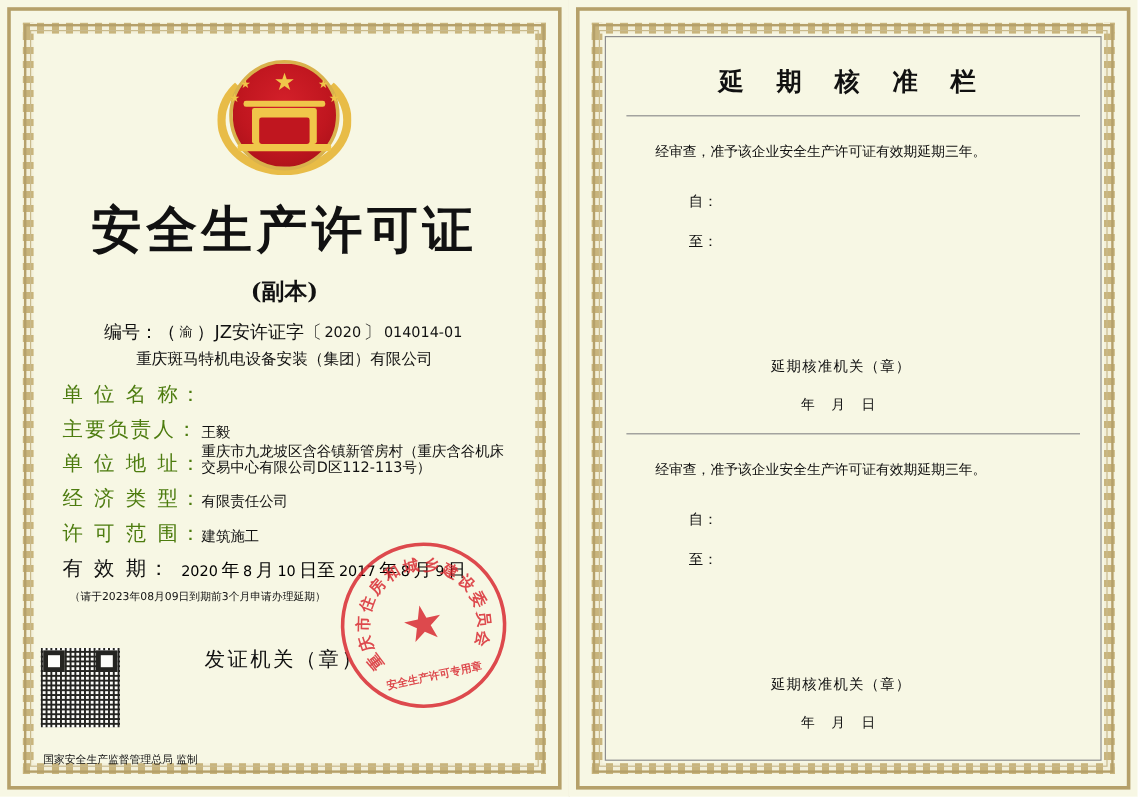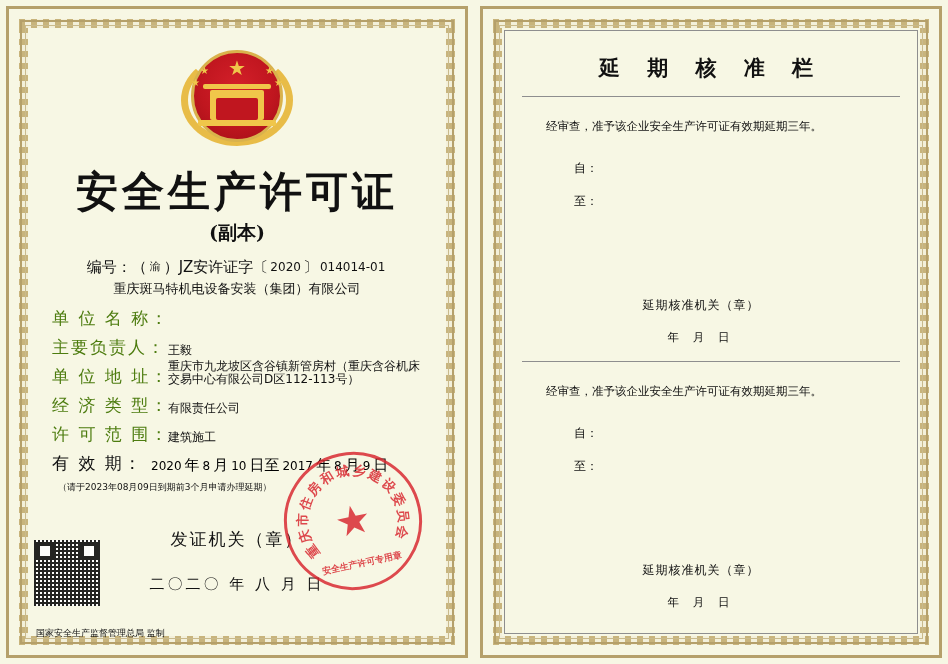--- a/index.html
+++ b/index.html
@@ -164,20 +164,21 @@
     letter-spacing: 4px;
     color: #111;
     margin-top: 6px;
   }
   .cert-sub {
     text-align: center;
     font-family: "DejaVu Serif", "Liberation Serif", serif;
     font-weight: bold;
     font-size: 19px;
     color: #111;
+    margin-top: 10px;
   }
 
   .code-row {
     display: flex;
     align-items: flex-end;
     justify-content: center;
     font-size: 15px;
     color: #111;
     margin-top: 12px;
     font-family: "DejaVu Sans", sans-serif;
@@ -505,21 +506,20 @@
         <span class="cn">年</span>
         <span class="dt">8</span>
         <span class="cn">月</span>
         <span class="dt">9</span>
         <span class="cn">日</span>
       </div>
 
       <div class="note">（请于2023年08月09日到期前3个月申请办理延期）</div>
 
       <div class="issuer-row">发证机关（章）</div>
-      <div class="date-row">二〇二〇 年 八 月 日</div>
     </div>
 
     <div class="qr"></div>
 
     <div class="seal">
       <div class="seal-star">★</div>
 
       <div class="seal-bottom">安全生产许可专用章</div>
     <div class="seal-text">
           <span style="transform: translate(-45.3154px, 21.1309px) rotate(-115deg) translate(-50%, -50%);">重</span>

